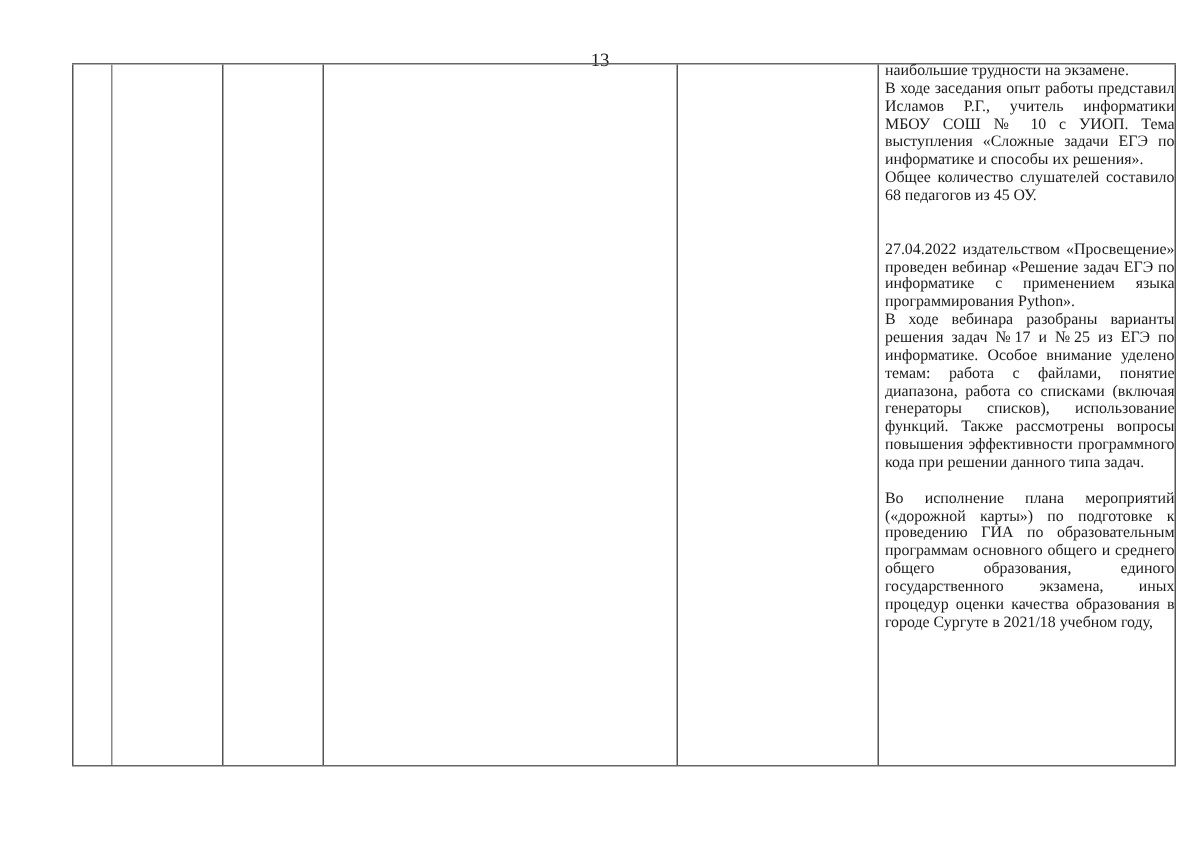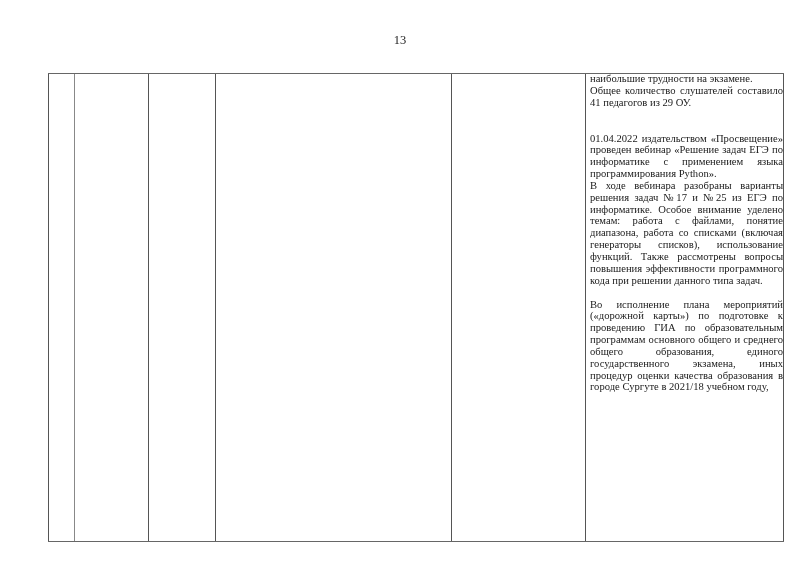--- a/index.html
+++ b/index.html
@@ -1,20 +1,20 @@
 <!DOCTYPE html>
 <html><head>
 <meta charset="utf-8">
 <style>
   html, body { margin:0; padding:0; background:#ffffff; }
   body { width:800px; height:566px; position:relative; overflow:hidden;
          font-family:"Liberation Serif", "DejaVu Serif", serif; color:#1a1a1a; }
   .page-number { position:absolute; top:33px; left:0; width:800px; text-align:center;
                  font-size:12.5px; }
-  .table { position:absolute; top:73px; left:48px; width:736px; height:469px;
+  .table { position:absolute; top:42px; left:48px; width:736px; height:469px;
            border-top:1px solid #666; border-bottom:1px solid #666; box-sizing:border-box; }
   .vline { position:absolute; top:0; bottom:0; width:0; border-left:1px solid #555; }
   .cell-text { position:absolute; left:542px; top:-1px; width:193px;
                font-size:10.6px; line-height:11.85px; }
   .cell-text p { margin:0; text-align:justify; text-align-last:left; }
   .gap1 { height:24px; }
   .gap2 { height:12px; }
 </style>
 </head>
 <body>
@@ -25,20 +25,21 @@
   <div class="vline" style="left:0px;"></div>
   <div class="vline" style="left:26px;border-left-color:#888;"></div>
   <div class="vline" style="left:100px;"></div>
   <div class="vline" style="left:167px;"></div>
   <div class="vline" style="left:403px;"></div>
   <div class="vline" style="left:537px;"></div>
   <div class="vline" style="left:735px;"></div>
 
   <div class="cell-text">
     <p>наибольшие трудности на экзамене.</p>
-    <p>Общее количество слушателей составило 41 педагогов из 29 ОУ.</p>
+    <p>В ходе заседания опыт работы представил Исламов Р.Г., учитель информатики МБОУ СОШ № 10 с УИОП. Тема выступления «Сложные задачи ЕГЭ по информатике и способы их решения».</p>
+    <p>Общее количество слушателей составило 68 педагогов из 45 ОУ.</p>
     <div class="gap1"></div>
-    <p>01.04.2022 издательством «Просвещение» проведен вебинар «Решение задач ЕГЭ по информатике с применением языка программирования Python».</p>
+    <p>27.04.2022 издательством «Просвещение» проведен вебинар «Решение задач ЕГЭ по информатике с применением языка программирования Python».</p>
     <p>В ходе вебинара разобраны варианты решения задач №17 и №25 из ЕГЭ по информатике. Особое внимание уделено темам: работа с файлами, понятие диапазона, работа со списками (включая генераторы списков), использование функций. Также рассмотрены вопросы повышения эффективности программного кода при решении данного типа задач.</p>
     <div class="gap2"></div>
     <p>Во исполнение плана мероприятий («дорожной карты») по подготовке к проведению ГИА по образовательным программам основного общего и среднего общего образования, единого государственного экзамена, иных процедур оценки качества образования в городе Сургуте в 2021/18 учебном году,</p>
   </div>
 </div>
 
 </body></html>

